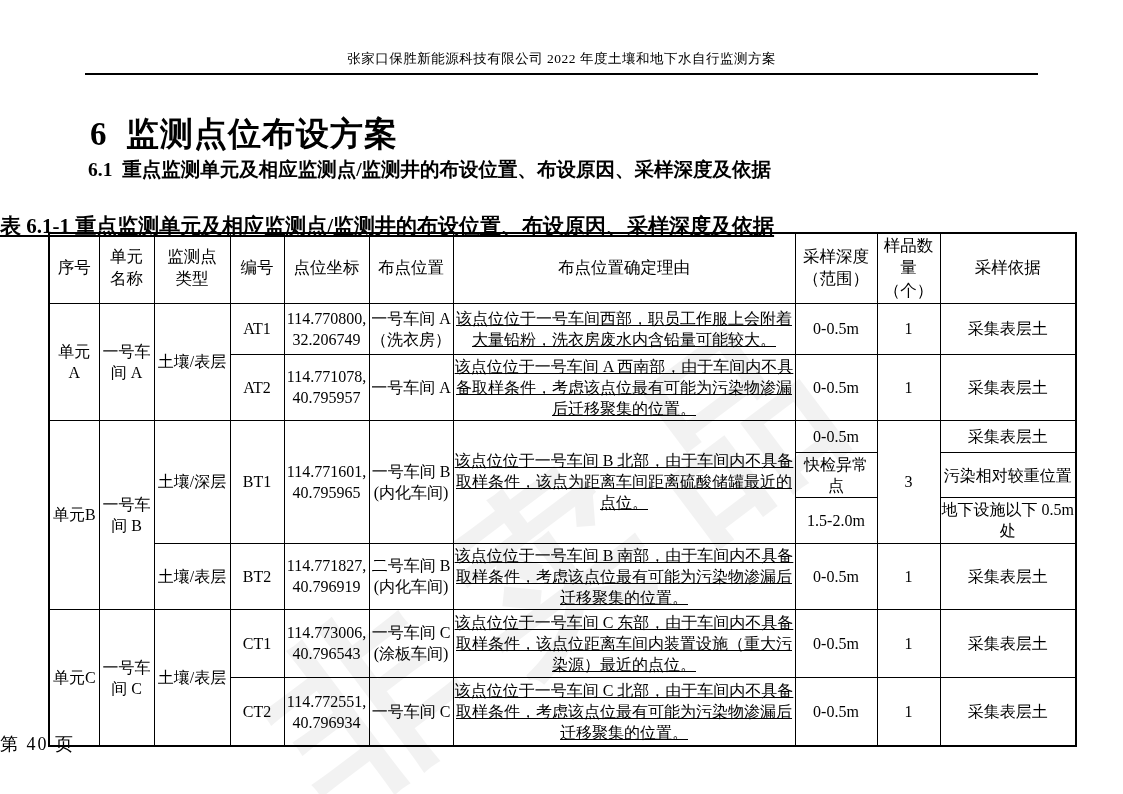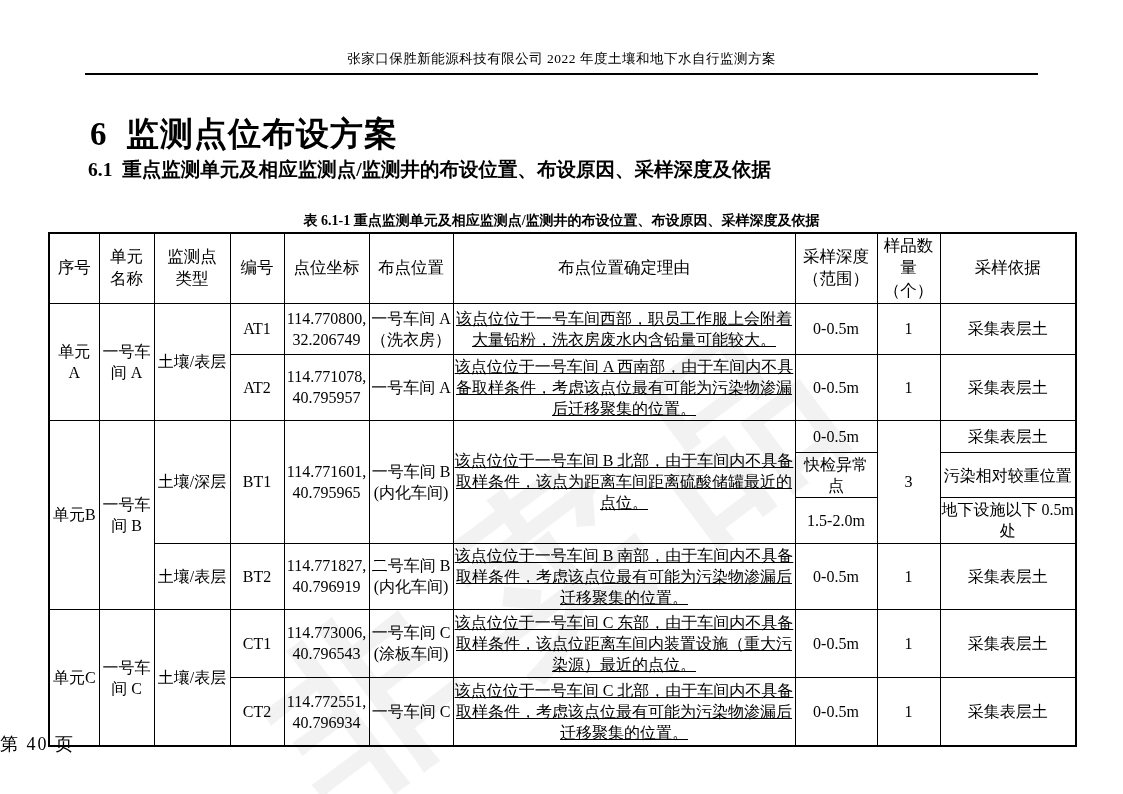--- a/index.html
+++ b/index.html
@@ -23,21 +23,21 @@
     position: absolute; top: 112px; left: 90px;
     font-size: 33px; font-weight: bold; white-space: pre;
     letter-spacing: 1px;
   }
   .section-title {
     position: absolute; top: 156px; left: 88px;
     font-size: 19.5px; font-weight: bold; white-space: pre;
   }
   .table-caption {
     position: absolute; top: 212px; left: 0; width: 100%;
-    text-align: center; font-size: 14px; font-weight: bold;
+    font-size: 21px; font-weight: bold; text-decoration: underline;
   }
   .watermark {
     position: absolute; top: 430px; left: 120px; width: 900px;
     transform: rotate(-37deg); transform-origin: center;
     font-size: 185px; font-weight: bold; letter-spacing: 45px;
     color: rgba(130,130,130,0.10);
     pointer-events: none; white-space: nowrap; text-align: center;
     z-index: 0;
   }
   table.main {

